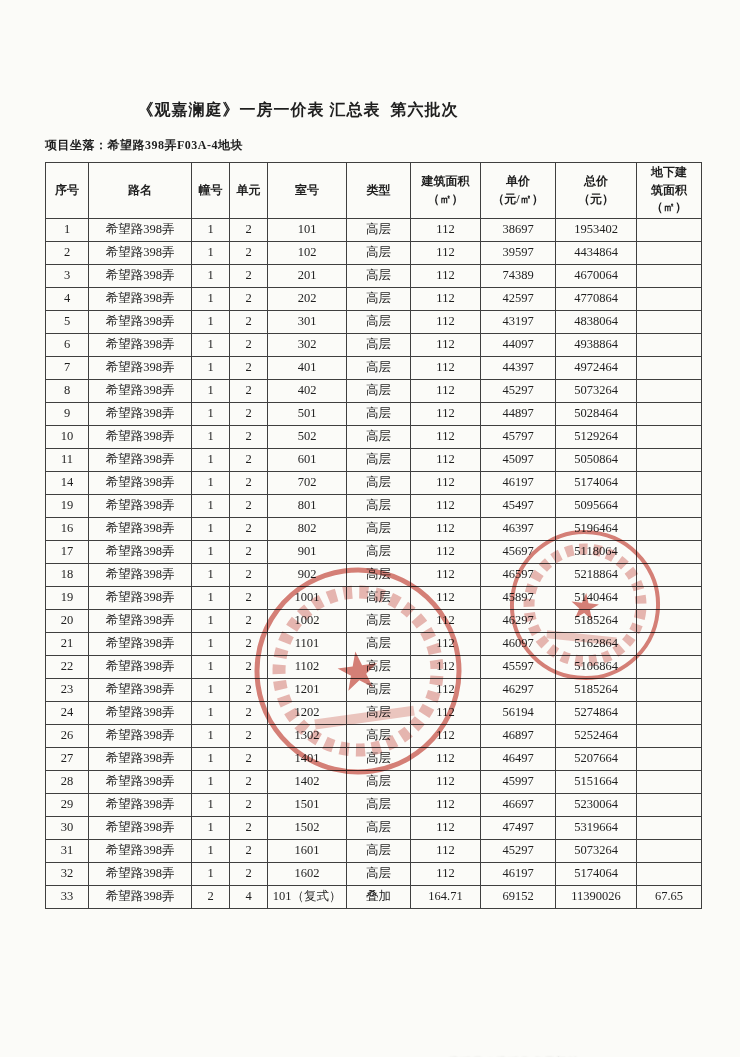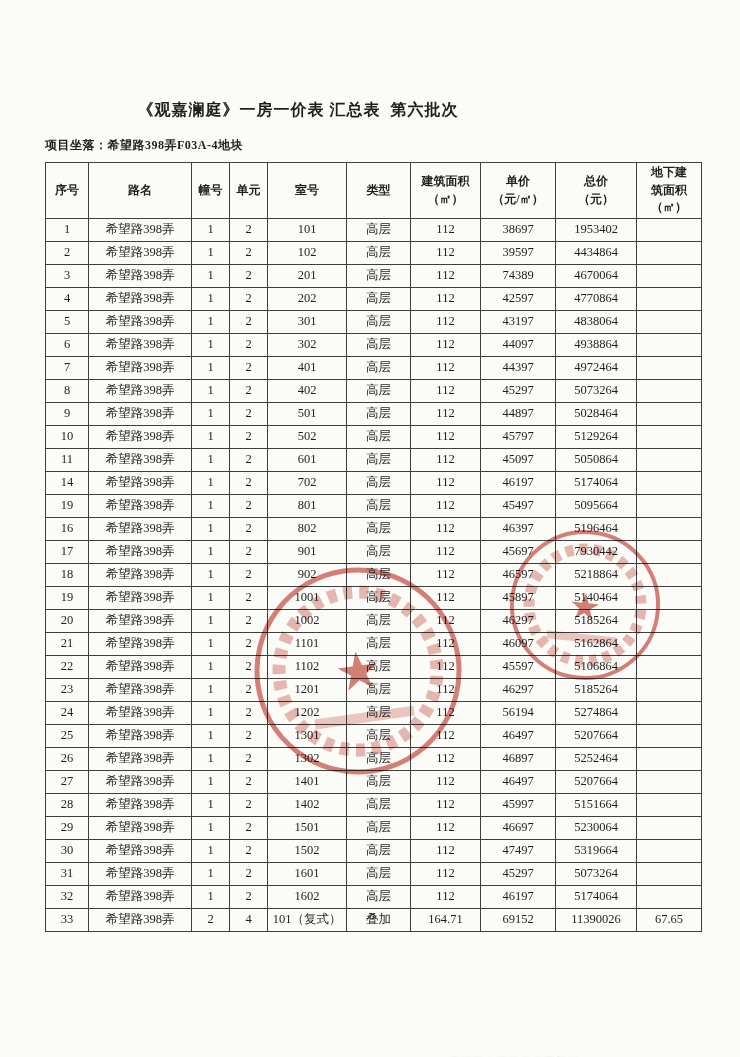--- a/index.html
+++ b/index.html
@@ -252,21 +252,21 @@
         </tr>
         <tr>
           <td>17</td>
           <td>希望路398弄</td>
           <td>1</td>
           <td>2</td>
           <td>901</td>
           <td>高层</td>
           <td>112</td>
           <td>45697</td>
-          <td>7930442</td>
+          <td>5118064</td>
           <td></td>
         </tr>
         <tr>
           <td>18</td>
           <td>希望路398弄</td>
           <td>1</td>
           <td>2</td>
           <td>902</td>
           <td>高层</td>
           <td>112</td>
@@ -337,32 +337,20 @@
         <tr>
           <td>24</td>
           <td>希望路398弄</td>
           <td>1</td>
           <td>2</td>
           <td>1202</td>
           <td>高层</td>
           <td>112</td>
           <td>56194</td>
           <td>5274864</td>
-          <td></td>
-        </tr>
-        <tr>
-          <td>25</td>
-          <td>希望路398弄</td>
-          <td>1</td>
-          <td>2</td>
-          <td>1301</td>
-          <td>高层</td>
-          <td>112</td>
-          <td>46497</td>
-          <td>5207664</td>
           <td></td>
         </tr>
         <tr>
           <td>26</td>
           <td>希望路398弄</td>
           <td>1</td>
           <td>2</td>
           <td>1302</td>
           <td>高层</td>
           <td>112</td>

